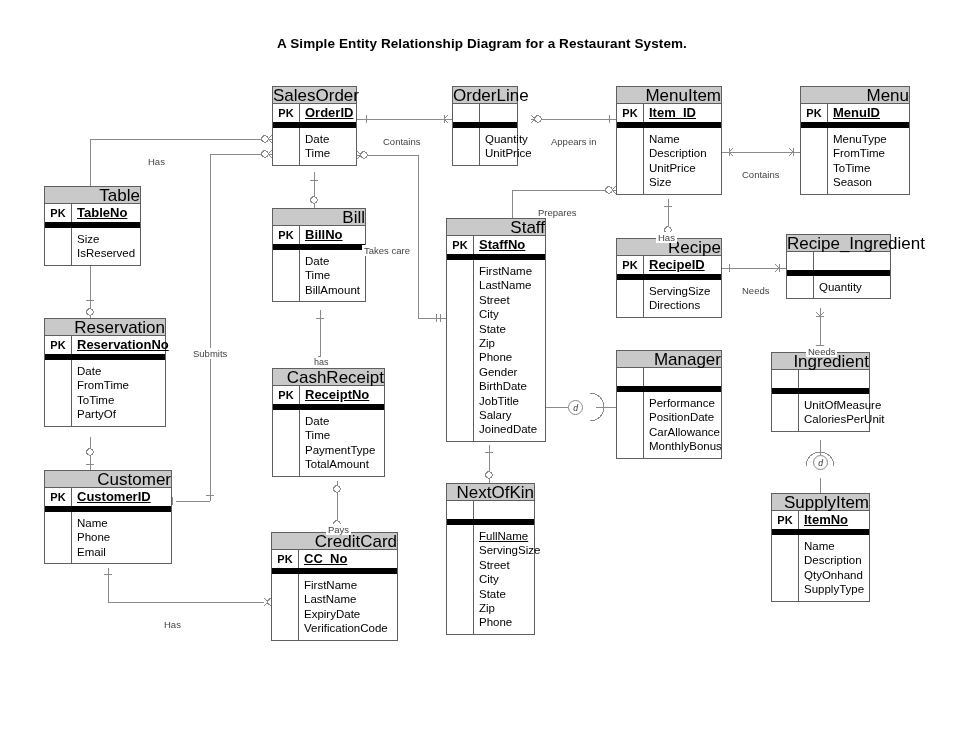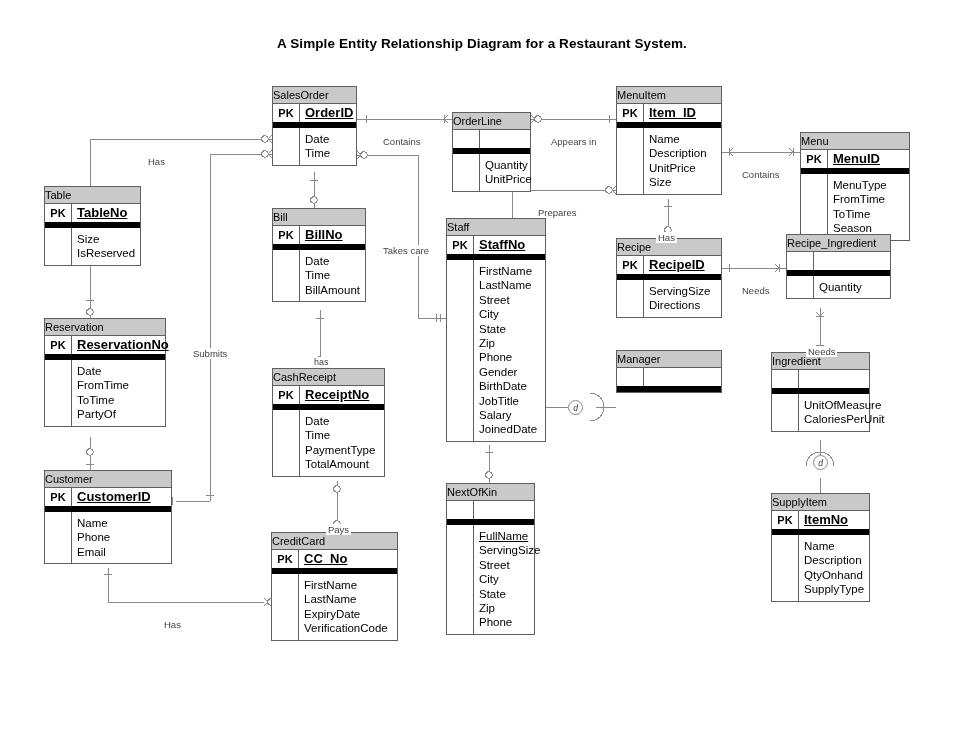--- a/index.html
+++ b/index.html
@@ -10,21 +10,21 @@
 
   #svg-layer{position:absolute;left:0;top:0;width:964px;height:734px;}
 
   .title{position:absolute;left:0;top:36px;width:964px;text-align:center;
          font-size:13.5px;font-weight:bold;letter-spacing:0.1px;}
 
   
   .entity{position:absolute;border:1px solid #5f5f5f;background:#ffffff;
           box-sizing:border-box;z-index:5;}
   .ent-head{background:#c9c9c9;border-bottom:1px solid #5f5f5f;
-            text-align:left;font-size:11px;line-height:17px;height:17px;
+            text-align:right;font-size:17px;line-height:17px;height:17px;
             box-sizing:border-box;}
   .ent-row{display:flex;box-sizing:border-box;border-bottom:6px solid #000000;}
   .ent-row.last{border-bottom:none;}
   .key-col{width:27px;flex:0 0 27px;border-right:1px solid #5f5f5f;
            font-size:11px;font-weight:bold;text-align:center;
            display:flex;align-items:center;justify-content:center;
            box-sizing:border-box;}
   .attr-col{flex:1;padding:0 3px 0 5px;box-sizing:border-box;}
   .pk-name{font-size:13px;font-weight:bold;text-decoration:underline;
            line-height:18px;white-space:nowrap;}
@@ -148,21 +148,21 @@
   </svg>
 
   <div class="rel-label" style="left:146px;top:132px;">Has</div>
 
   <div class="rel-label" style="left:381px;top:112px;">Contains</div>
 
   <div class="rel-label" style="left:549px;top:112px;">Appears in</div>
 
   <div class="rel-label" style="left:740px;top:145px;">Contains</div>
 
-  <div class="rel-label" style="left:381px;top:221px;">Takes care</div>
+  <div class="rel-label" style="left:362px;top:221px;">Takes care</div>
 
   <div class="rel-label" style="left:536px;top:183px;">Prepares</div>
 
   <div class="rel-label" style="left:656px;top:208px;">Has</div>
 
   <div class="rel-label" style="left:740px;top:261px;">Needs</div>
 
   <div class="rel-label" style="left:806px;top:322px;">Needs</div>
 
   <div class="rel-label" style="left:191px;top:324px;">Submits</div>
@@ -189,21 +189,21 @@
       <div class="key-col"></div>
       <div class="attr-col">
           <div class="attr-list">
             <div>Date</div>
             <div>Time</div>
           </div>
         </div>
     </div>
   </div>
 
-  <div class="entity" style="left:452px;top:86px;width:79px;margin-top:26px;">
+  <div class="entity" style="left:452px;top:86px;width:66px;">
     <div class="ent-head">OrderLine</div>
     <div class="ent-row">
       <div class="key-col"></div>
       <div class="attr-col">
           <div class="pk-name empty-pk"></div>
         </div>
     </div>
     <div class="ent-row last">
       <div class="key-col"></div>
       <div class="attr-col">
@@ -229,21 +229,21 @@
           <div class="attr-list">
             <div>Name</div>
             <div>Description</div>
             <div>UnitPrice</div>
             <div>Size</div>
           </div>
         </div>
     </div>
   </div>
 
-  <div class="entity" style="left:800px;top:86px;width:110px;margin-top:46px;">
+  <div class="entity" style="left:800px;top:86px;width:110px;">
     <div class="ent-head">Menu</div>
     <div class="ent-row">
       <div class="key-col">PK</div>
       <div class="attr-col">
           <div class="pk-name">MenuID</div>
         </div>
     </div>
     <div class="ent-row last">
       <div class="key-col"></div>
       <div class="attr-col">
@@ -405,20 +405,31 @@
   </div>
 
   <div class="entity" style="left:616px;top:350px;width:106px;">
     <div class="ent-head">Manager</div>
     <div class="ent-row">
       <div class="key-col"></div>
       <div class="attr-col">
           <div class="pk-name empty-pk"></div>
         </div>
     </div>
+    <div class="ent-row last">
+      <div class="key-col"></div>
+      <div class="attr-col">
+          <div class="attr-list">
+            <div>Performance</div>
+            <div>PositionDate</div>
+            <div>CarAllowance</div>
+            <div>MonthlyBonus</div>
+          </div>
+        </div>
+    </div>
   </div>
 
   <div class="entity" style="left:771px;top:352px;width:99px;">
     <div class="ent-head">Ingredient</div>
     <div class="ent-row">
       <div class="key-col"></div>
       <div class="attr-col">
           <div class="pk-name empty-pk"></div>
         </div>
     </div>

